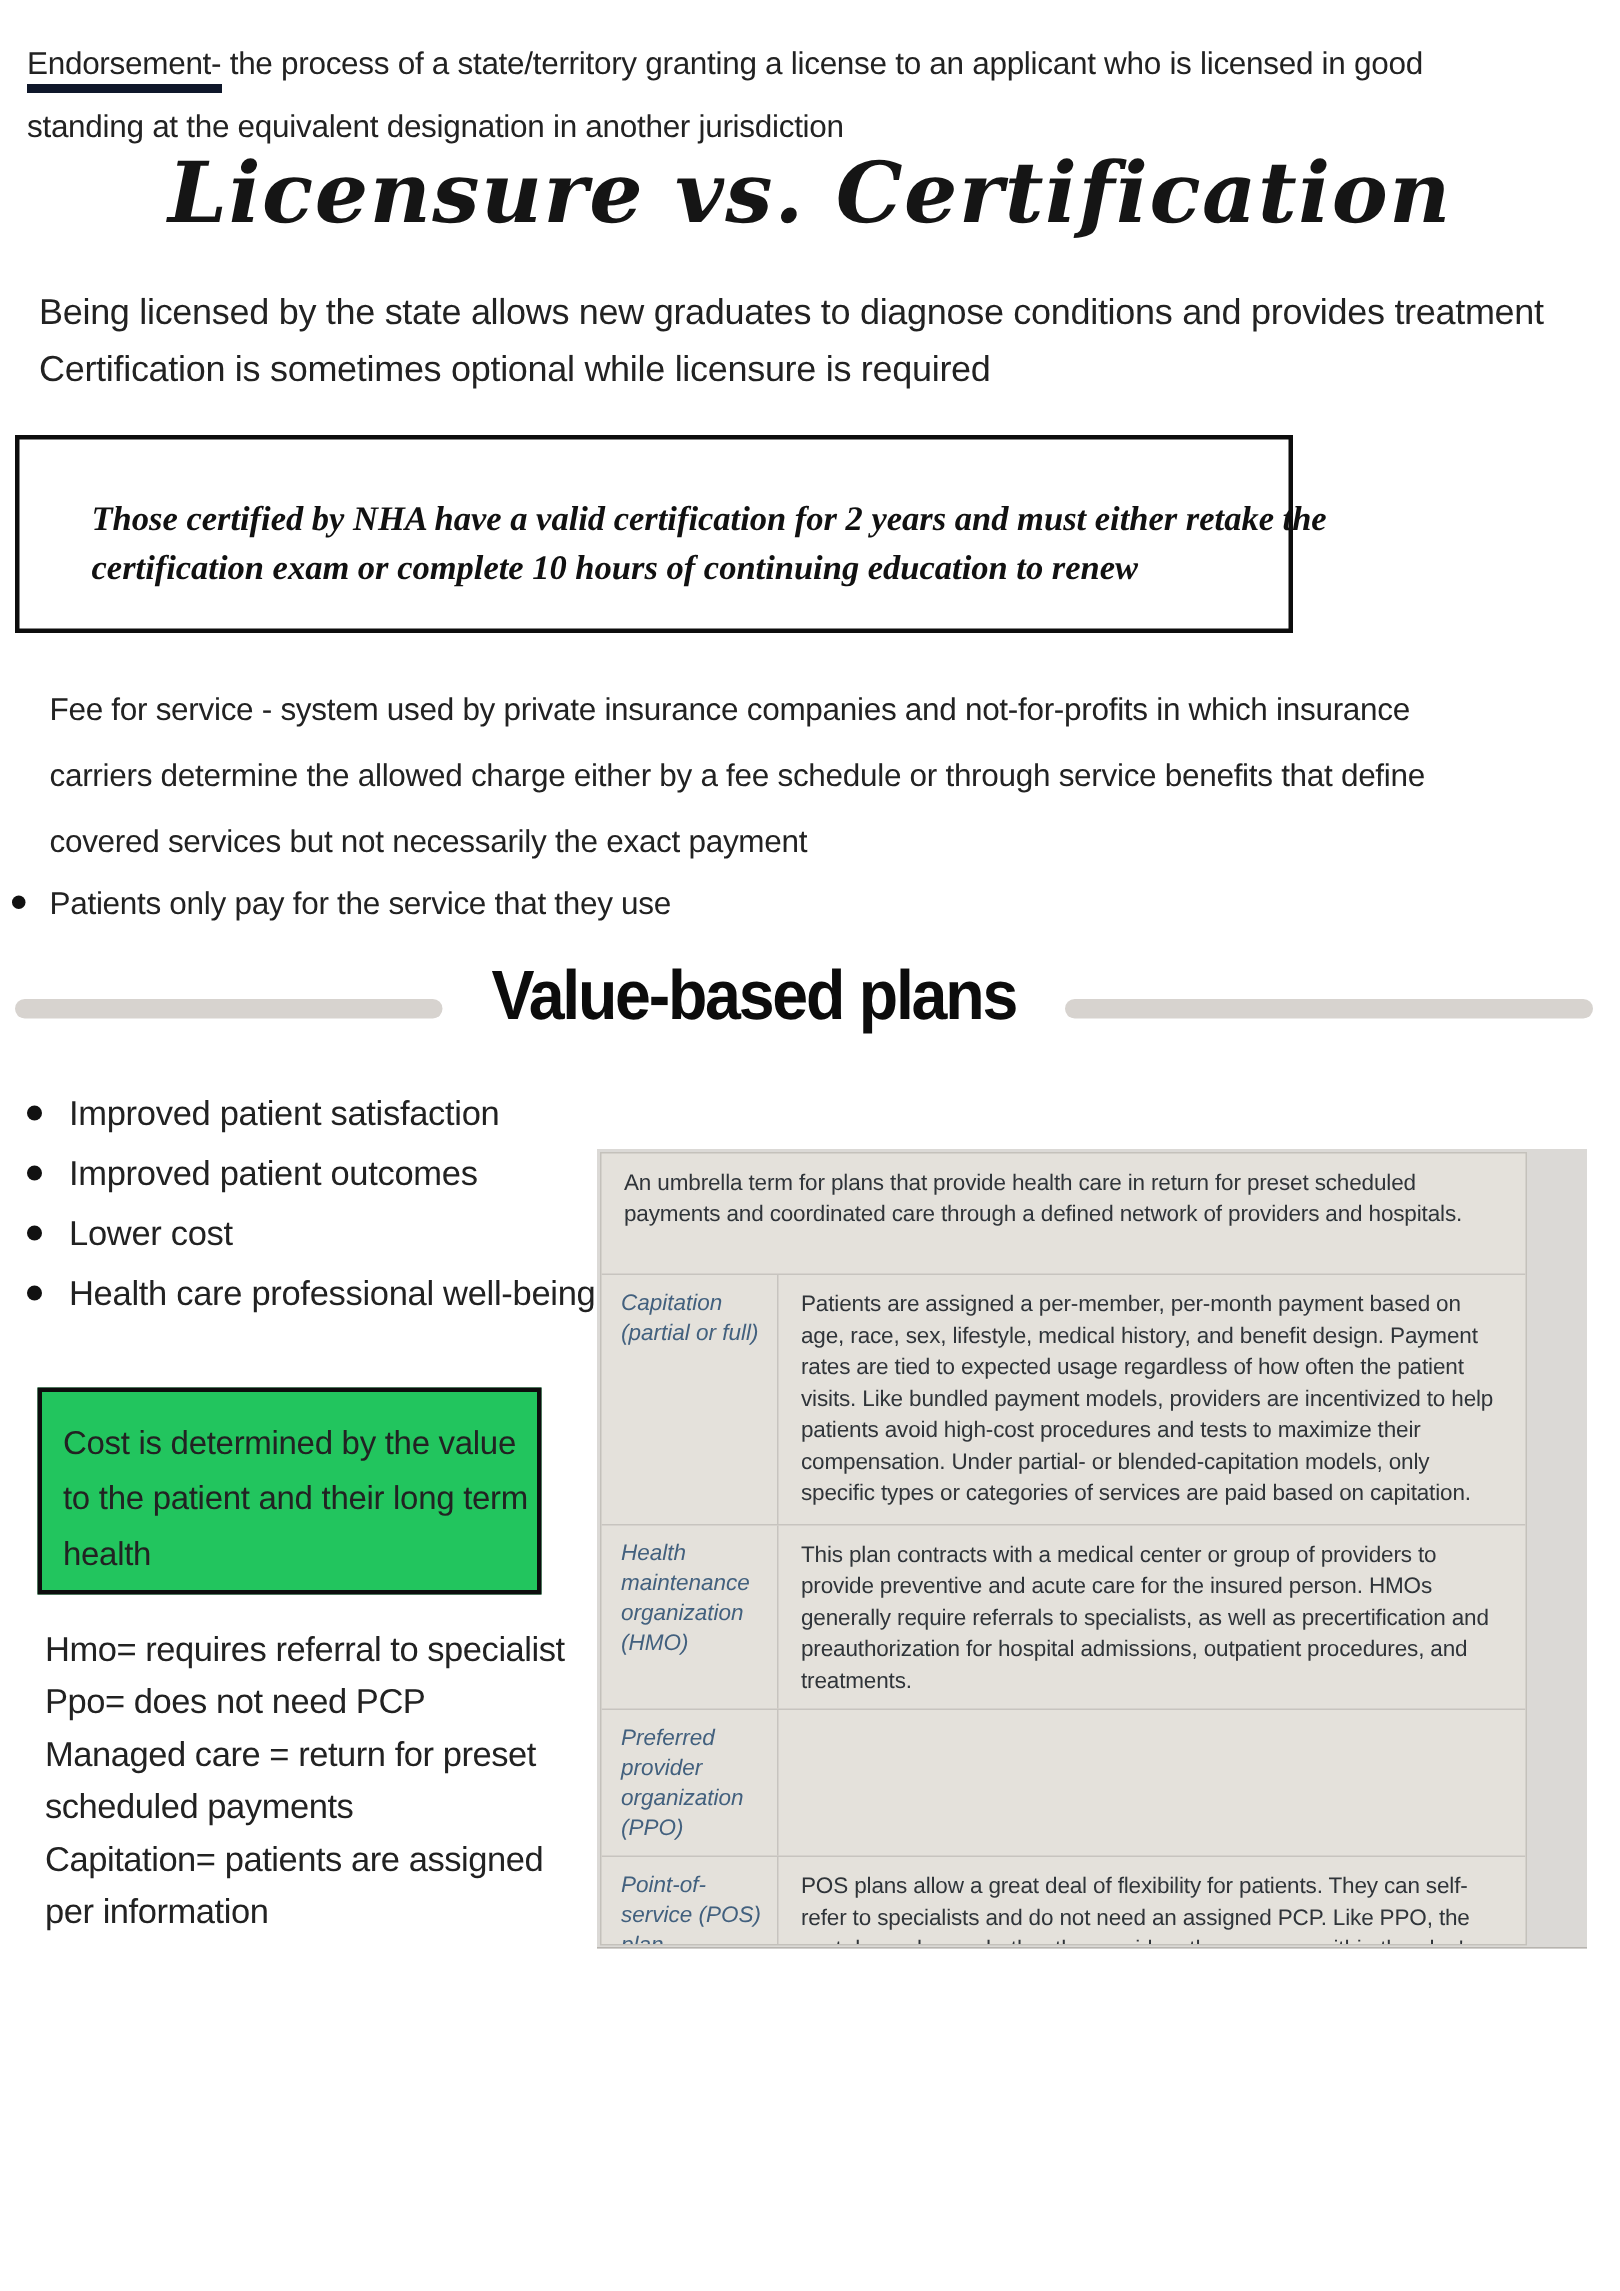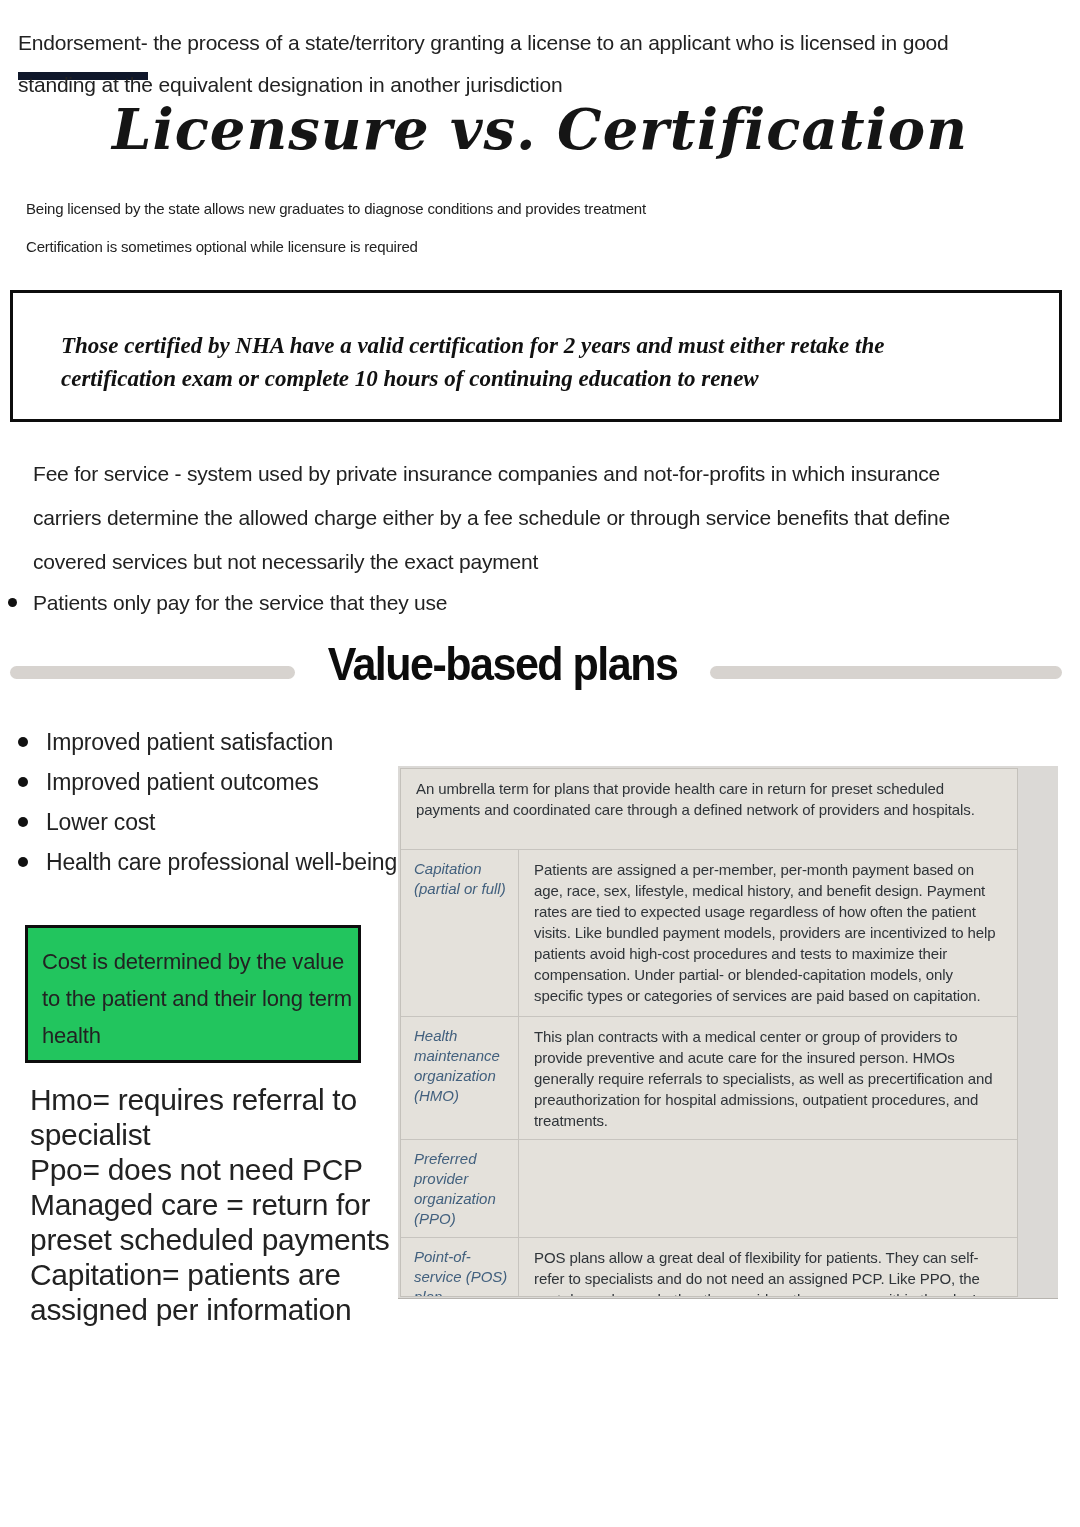--- a/index.html
+++ b/index.html
@@ -6,31 +6,31 @@
   html,body { background:#ffffff; }
   body {
     width:1080px; height:1527px; position:relative; overflow:hidden;
     font-family:"Liberation Sans", sans-serif; color:#1c1c1c;
   }
   .hand { font-family:"Liberation Sans", sans-serif; letter-spacing:-0.2px; color:#222; }
 
   
   .endorsement { position:absolute; left:18px; top:22px; width:990px;
     font-size:21px; line-height:42px; }
-  .endorsement .term { border-bottom:8px solid #0f172a; padding-bottom:18px; }
+  .endorsement .term { border-bottom:6px solid #0f172a; padding-bottom:2px; }
 
   
   .script-title { position:absolute; left:0; top:96px; width:100%; text-align:center;
     font-family:"DejaVu Serif", serif; font-style:italic; font-weight:600;
     font-size:56px; letter-spacing:1px; color:#151515; }
 
   .intro { position:absolute; left:26px; top:190px; width:1020px;
-    font-size:15px; line-height:38px; }
+    font-size:24px; line-height:38px; }
 
-  .nha-box { position:absolute; left:10px; top:290px; width:1052px; height:132px;
+  .nha-box { position:absolute; left:10px; top:290px; width:852px; height:132px;
     border:3px solid #0d0d0d; background:#fff; padding:36px 50px 0 48px; }
   .nha-box .txt { font-family:"Liberation Serif", serif; font-weight:bold; font-style:italic;
     font-size:23px; line-height:33px; color:#111; width:930px; }
 
   .fee-par { position:absolute; left:33px; top:452px; width:945px;
     font-size:21px; line-height:44px; }
   .fee-bullet { position:absolute; left:8px; top:588px; width:900px;
     font-size:21px; line-height:30px; }
   .fee-bullet .dot { display:inline-block; width:9px; height:9px; border-radius:50%;
     background:#111; vertical-align:middle; margin-right:16px; margin-top:-4px; }
@@ -47,21 +47,21 @@
   .vb-bullets { position:absolute; left:18px; top:722px; width:400px; list-style:none; }
   .vb-bullets li { font-size:23px; line-height:40px; letter-spacing:-0.2px; }
   .vb-bullets li .dot { display:inline-block; width:10px; height:10px; border-radius:50%;
     background:#111; margin-right:18px; vertical-align:middle; margin-top:-4px; }
 
   .cost-box { position:absolute; left:25px; top:925px; width:336px; height:138px;
     border:3px solid #0d0d0d; background:#22c55e; padding:15px 8px 0 14px; }
   .cost-box .txt { font-size:22px; line-height:37px; letter-spacing:-0.2px; width:310px; }
 
   .notes { position:absolute; left:30px; top:1082px; width:360px;
-    font-size:30px; line-height:35px; letter-spacing:-0.3px; }
+    font-size:23px; line-height:35px; letter-spacing:-0.3px; }
   .notes p { margin:0; }
 
   
   .table-wrap { position:absolute; left:398px; top:766px; width:660px; height:533px;
     background:#dbd9d6; border-bottom:1px solid #b7b4af; }
   .plans-table { position:absolute; left:2px; top:2px; width:618px; height:529px;
     background:#e4e1db; border:1px solid #c4c1bb; overflow:hidden; }
   .prow { display:flex; border-top:1px solid #c7c4bf; }
   .prow:first-child { border-top:none; }
   .prow .term-cell { width:118px; flex:0 0 118px; border-right:1px solid #c7c4bf;

